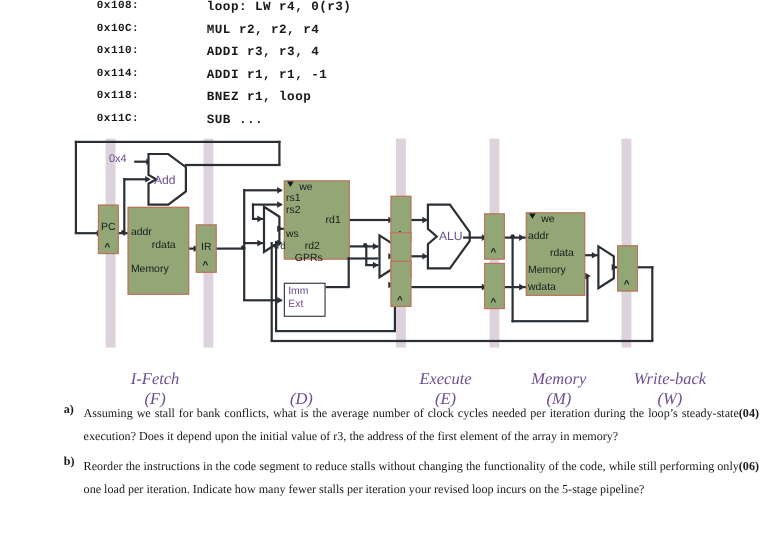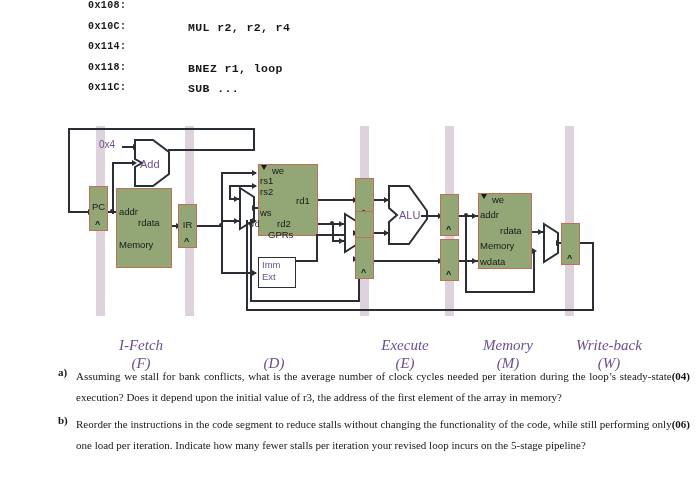--- a/index.html
+++ b/index.html
@@ -95,27 +95,33 @@
   .qmarks{float:right;font-weight:bold;font-family:Liberation Serif, serif;}
 </style>
 </head>
 <body>
 
 <div id="root">
 
   <div class="code-listing">
     <div class="code-row">
       <span class="code-addr">0x108:</span>
+      <span class="code-instr">loop: LW r4, 0(r3)</span>
     </div>
     <div class="code-row">
       <span class="code-addr">0x10C:</span>
       <span class="code-instr">MUL r2, r2, r4</span>
     </div>
     <div class="code-row">
+      <span class="code-addr">0x110:</span>
+      <span class="code-instr">ADDI r3, r3, 4</span>
+    </div>
+    <div class="code-row">
       <span class="code-addr">0x114:</span>
+      <span class="code-instr">ADDI r1, r1, -1</span>
     </div>
     <div class="code-row">
       <span class="code-addr">0x118:</span>
       <span class="code-instr">BNEZ r1, loop</span>
     </div>
     <div class="code-row">
       <span class="code-addr">0x11C:</span>
       <span class="code-instr">SUB ...</span>
     </div>
   </div>

